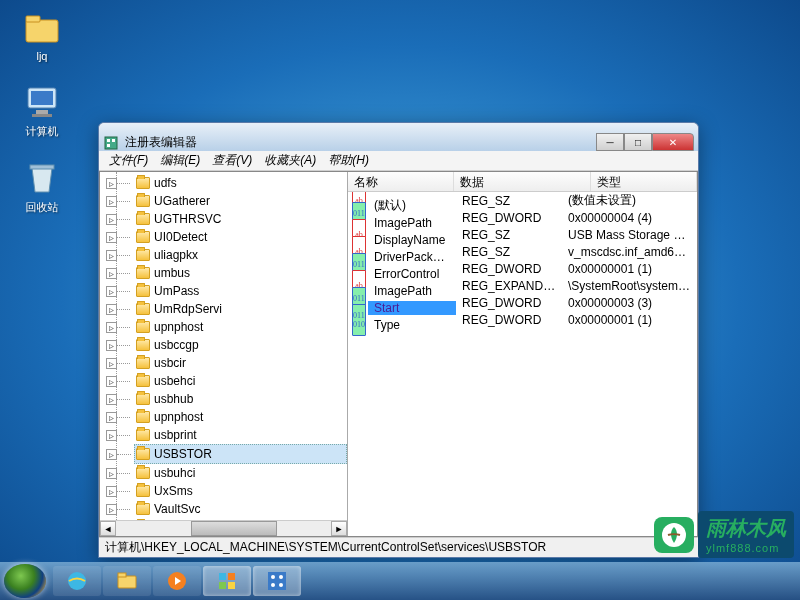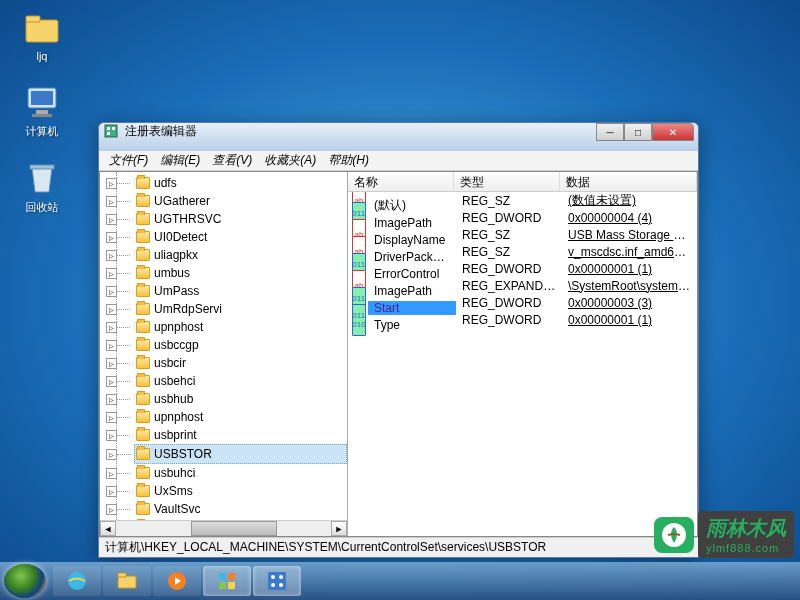--- a/index.html
+++ b/index.html
@@ -6,21 +6,21 @@
 body { width: 800px; height: 600px; overflow: hidden; position: relative; background: radial-gradient(ellipse at center, #4fb3e8 0%, #1a6db8 60%, #0d4a8c 100%); }
 
 
 .desktop { position: absolute; top: 0; left: 0; width: 100%; height: 100%; }
 .desktop-icon { position: absolute; width: 60px; text-align: center; color: white; font-size: 11px; cursor: pointer; }
 .desktop-icon .icon-img { width: 40px; height: 40px; margin: 0 auto 2px; }
 .desktop-icon .label { text-shadow: 1px 1px 2px rgba(0,0,0,0.6); }
 
 
 .window { position: absolute; left: 98px; top: 122px; width: 601px; height: 436px; background: #f0f0f0; border: 1px solid #5a7aa8; border-radius: 6px 6px 0 0; box-shadow: 0 4px 20px rgba(0,0,0,0.4); display: flex; flex-direction: column; }
-.titlebar { height: 28px; background: linear-gradient(to bottom, #e8f0f8 0%, #d0e0f0 50%, #b8d0e8 100%); border-radius: 6px 6px 0 0; display: flex; align-items: flex-start; padding: 0 4px; }
+.titlebar { height: 28px; background: linear-gradient(to bottom, #e8f0f8 0%, #d0e0f0 50%, #b8d0e8 100%); border-radius: 6px 6px 0 0; display: flex; align-items: flex-end; padding: 0 4px; }
 .titlebar .app-icon { width: 16px; height: 16px; margin-right: 6px; }
 .titlebar .title { flex: 1; font-size: 12px; color: #000; }
 .win-controls { display: flex; gap: 0; }
 .win-btn { width: 28px; height: 18px; border: 1px solid #888; font-size: 10px; display: flex; align-items: center; justify-content: center; cursor: pointer; }
 .win-btn.min { background: linear-gradient(#f0f0f0,#d0d0d0); border-radius: 0; }
 .win-btn.max { background: linear-gradient(#f0f0f0,#d0d0d0); }
 .win-btn.close { background: linear-gradient(#e88,#c33); color: white; border-radius: 0 4px 0 0; width: 42px; }
 
 .menubar { height: 20px; background: #f4f4f4; border-bottom: 1px solid #d0d0d0; display: flex; align-items: center; padding: 0 4px; font-size: 12px; }
 .menu-item { padding: 2px 6px; cursor: pointer; font-style: italic; }
@@ -41,41 +41,41 @@
 
 .list-panel { flex: 1; display: flex; flex-direction: column; background: white; overflow: hidden; }
 .list-header { height: 20px; background: linear-gradient(#fdfdfd,#eee); border-bottom: 1px solid #ccc; display: flex; font-size: 12px; }
 .list-header .col { padding: 2px 6px; border-right: 1px solid #ddd; }
 .col-name { width: 106px; }
 .col-type { width: 106px; }
 .col-data { flex: 1; }
 .list-body { flex: 1; overflow: auto; font-size: 12px; }
 .list-row { display: flex; align-items: center; height: 17px; cursor: pointer; }
 .list-row .cell { padding: 0 6px; white-space: nowrap; overflow: hidden; text-overflow: ellipsis; }
-.val-icon { width: 14px; height: 32px; margin: 0 2px 0 4px; flex-shrink: 0; display: flex; align-items: center; justify-content: center; font-size: 8px; border-radius: 1px; }
+.val-icon { width: 14px; height: 32px; margin: 0 2px 0 4px; flex-shrink: 0; display: flex; align-items: center; justify-content: center; font-size: 8px; border-radius: 1px; font-family: Liberation Serif, serif; }
 .val-icon.sz { background: #fff; border: 1px solid #d33; color: #d33; }
 .val-icon.dw { background: #86efac; border: 1px solid #36c; color: #36c; }
 .list-row .name-cell { width: 88px; margin-top: 10px; }
 .list-row .name-cell.selected { background: #3399ff; color: #4c1d95; }
 .list-row .type-cell { width: 106px; }
-.list-row .data-cell { flex: 1; text-decoration: underline; }
+.list-row .data-cell { flex: 1; }
 
 .statusbar { height: 20px; background: #f0f0f0; border-top: 1px solid #ccc; font-size: 12px; padding: 2px 6px; display: flex; align-items: center; }
 
 
 .taskbar { position: absolute; bottom: 0; left: 0; right: 0; height: 38px; background: linear-gradient(to bottom, rgba(120,170,210,0.85), rgba(40,80,130,0.9)); display: flex; align-items: center; padding: 0 4px; }
 .start-orb { width: 42px; height: 34px; border-radius: 50%; background: radial-gradient(circle at 40% 35%, #7ec850, #3a8020 40%, #104080 65%, #f0b030 90%); box-shadow: 0 0 6px rgba(255,255,255,0.6); cursor: pointer; margin-right: 6px; }
 .task-btn { width: 48px; height: 30px; margin: 0 1px; border-radius: 3px; display: flex; align-items: center; justify-content: center; cursor: pointer; background: rgba(255,255,255,0.1); }
 .task-btn.active { background: rgba(255,255,255,0.3); box-shadow: inset 0 0 4px rgba(255,255,255,0.5); }
 .task-btn svg, .task-btn .ticon { width: 24px; height: 24px; }
 
 
 .watermark { position: absolute; right: 6px; bottom: 42px; display:flex; align-items:center; gap:4px; }
 .wm-badge { background:#27ae60; border-radius:8px; padding:4px 6px; display:flex; align-items:center; justify-content:center; }
-.wm-text { background: #404040; border-radius: 4px; padding: 4px 8px; }
+.wm-text { background: #0c4a6e; border-radius: 4px; padding: 4px 8px; }
 .wm-text .t1 { color:#27ae60; font-size: 20px; font-weight: bold; font-style: italic; }
 .wm-text .t2 { color:#27ae60; font-size: 11px; display:block; letter-spacing:1px; }
 
 .scrollbar-stub { position:absolute; left:0; right:0; bottom:0; height:16px; background:#f0f0f0; border-top:1px solid #ccc; display:flex; }
 .scrollbar-stub .arrow { width:16px; background:linear-gradient(#fff,#ddd); border:1px solid #aaa; font-size:9px; display:flex; align-items:center; justify-content:center; }
 .scrollbar-stub .track { flex:1; background:#eee; }
 .scrollbar-stub .thumb { width:40%; height:100%; background:linear-gradient(#ddd,#bbb); border:1px solid #999; margin-left:35%; }
 </style>
 </head>
 <body>
@@ -236,22 +236,22 @@
         <div class="arrow">◄</div>
         <div class="track">
             <div class="thumb"></div>
           </div>
         <div class="arrow">►</div>
       </div>
     </div>
     <div class="list-panel">
       <div class="list-header">
         <div class="col col-name">名称</div>
+        <div class="col col-data">数据</div>
         <div class="col col-type">类型</div>
-        <div class="col col-data">数据</div>
       </div>
       <div class="list-body" id="list-body">
           <div class="list-row">
             <span class="val-icon sz">ab</span>
             <span class="cell name-cell">(默认)</span>
             <span class="cell type-cell">REG_SZ</span>
             <span class="cell data-cell">(数值未设置)</span>
           </div>
           <div class="list-row">
             <span class="val-icon dw">011

